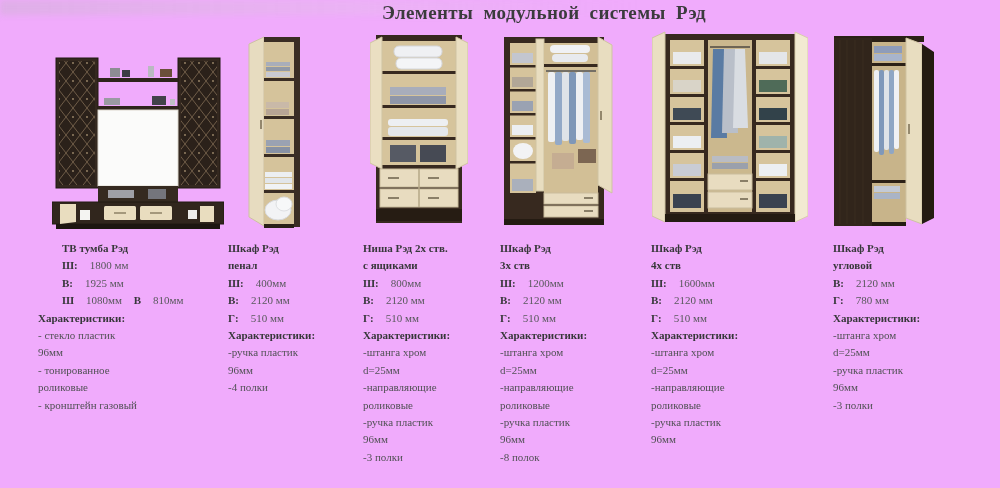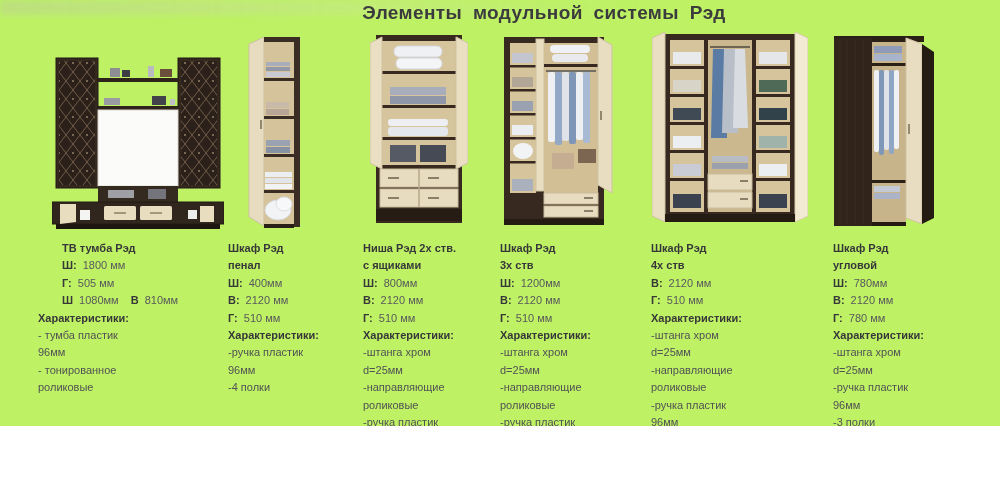--- a/index.html
+++ b/index.html
@@ -1,34 +1,34 @@
 <!DOCTYPE html>
 <html><head>
 <meta charset="utf-8">
 <style>
   html,body{margin:0;padding:0;background:#ffffff;}
   .page{
-    position:relative;width:1000px;height:426px;background:#bef264;overflow:hidden;
-    font-family:Liberation Sans, sans-serif;color:#4a4a4e;
+    position:relative;width:1000px;height:488px;background:#f0abfc;overflow:hidden;
+    font-family:Liberation Serif, serif;color:#4a4a4e;
   }
   .video-artifact{
     position:absolute;left:0;top:0;width:640px;height:15px;
     background:linear-gradient(to right, rgba(185,185,185,.30), rgba(215,215,215,.18) 55%, rgba(255,255,255,0));
     filter:blur(3px);
   }
   .page-title{
     position:absolute;left:0;right:0;top:2px;text-align:center;padding-left:88px;
     font-weight:bold;font-size:19px;letter-spacing:.4px;word-spacing:5px;color:#3b3b3d;
   }
   .img{position:absolute;}
   .img svg{display:block;width:100%;height:100%;}
   .spec{position:absolute;top:240px;font-size:11px;line-height:17.4px;}
   .name{font-weight:bold;color:#37373a;white-space:pre-line;}
   .dim .b{font-weight:bold;color:#37373a;}
-  .dim .v{color:#58585c;margin-left:6px;text-align:center;}
+  .dim .v{color:#58585c;margin-left:12px;text-align:center;}
   .dim .ml{margin-left:9px;}
   .chead{font-weight:bold;color:#37373a;}
   .char{color:#515155;white-space:pre-line;}
   .ind{padding-left:24px;}
 </style>
 </head>
 <body>
 
 <div class="page">
 
@@ -271,30 +271,31 @@
       <rect x="76" y="92" width="2" height="10" fill="#95896e"></rect>
 
       <polygon points="90,12 102,20 102,186 90,192" fill="#241b12"></polygon>
       <rect x="40" y="190" width="34" height="4" fill="#241b12"></rect>
     </svg>
   </div>
 
   <div class="spec" style="left:38px;width:192px">
     <div class="name ind">ТВ тумба Рэд</div>
     <div class="dim ind"><span class="b">Ш:</span><span class="v">1800 мм</span></div>
-    <div class="dim ind"><span class="b">Г:</span><span class="v">505 мм</span></div>
+    <div class="dim ind"><span class="b">В:</span><span class="v">1925 мм</span></div>
     <div class="dim ind">
       <span class="b">Ш</span><span class="v">1080мм</span>
       <span class="b ml">В</span><span class="v">810мм</span>
     </div>
     <div class="chead">Характеристики:</div>
-    <div class="char">- тумба пластик
+    <div class="char">- стекло пластик
 96мм</div>
     <div class="char">- тонированное
 роликовые</div>
+    <div class="char">- кронштейн газовый</div>
   </div>
 
   <div class="spec" style="left:228px;width:122px">
     <div class="name">Шкаф Рэд
 пенал</div>
     <div class="dim"><span class="b">Ш:</span><span class="v">400мм</span></div>
     <div class="dim"><span class="b">В:</span><span class="v">2120 мм</span></div>
     <div class="dim"><span class="b">Г:</span><span class="v">510 мм</span></div>
     <div class="chead">Характеристики:</div>
     <div class="char">-ручка пластик
@@ -330,35 +331,35 @@
     <div class="char">-направляющие
 роликовые</div>
     <div class="char">-ручка пластик
 96мм</div>
     <div class="char">-8 полок</div>
   </div>
 
   <div class="spec" style="left:651px;width:172px">
     <div class="name">Шкаф Рэд
 4х ств</div>
+    <div class="dim"><span class="b">Ш:</span><span class="v">1600мм</span></div>
     <div class="dim"><span class="b">В:</span><span class="v">2120 мм</span></div>
     <div class="dim"><span class="b">Г:</span><span class="v">510 мм</span></div>
     <div class="chead">Характеристики:</div>
     <div class="char">-штанга хром
 d=25мм</div>
     <div class="char">-направляющие
 роликовые</div>
     <div class="char">-ручка пластик
 96мм</div>
   </div>
 
   <div class="spec" style="left:833px;width:162px">
     <div class="name">Шкаф Рэд
 угловой</div>
-    <div class="dim"><span class="b">Ш:</span><span class="v">780мм</span></div>
     <div class="dim"><span class="b">В:</span><span class="v">2120 мм</span></div>
     <div class="dim"><span class="b">Г:</span><span class="v">780 мм</span></div>
     <div class="chead">Характеристики:</div>
     <div class="char">-штанга хром
 d=25мм</div>
     <div class="char">-ручка пластик
 96мм</div>
     <div class="char">-3 полки</div>
   </div>
 

